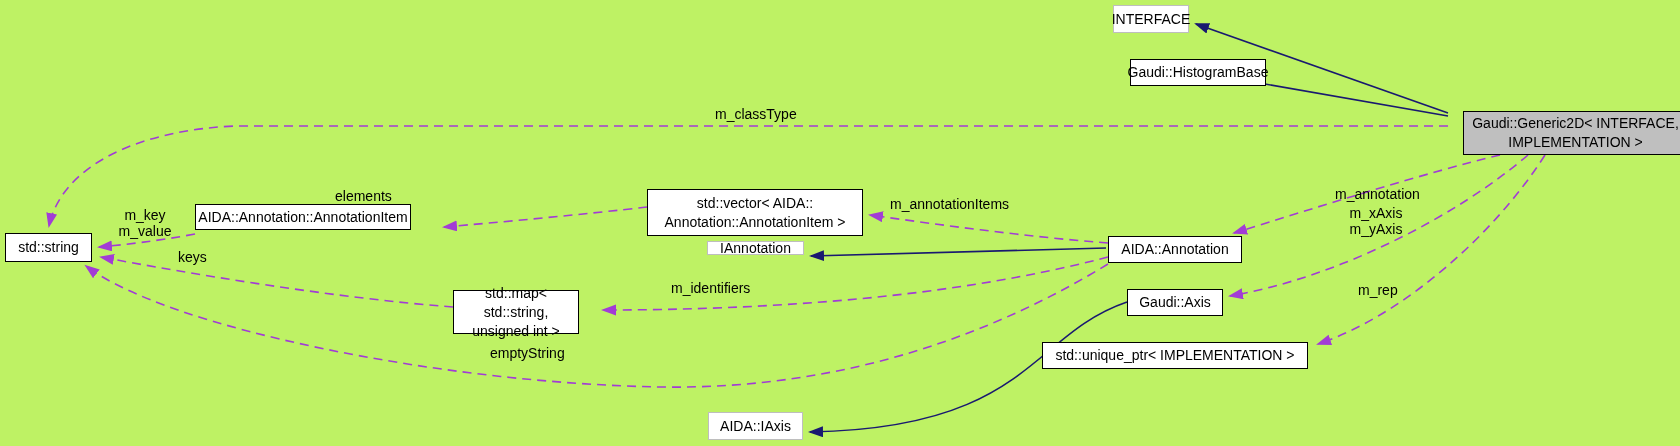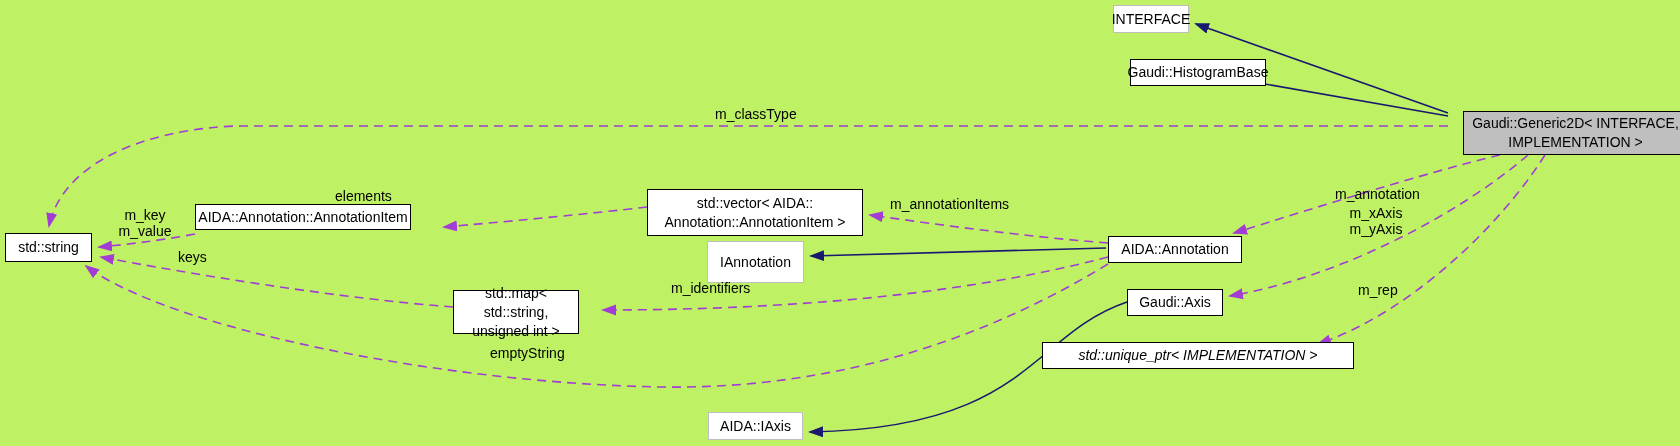--- a/index.html
+++ b/index.html
@@ -71,26 +71,26 @@
   </svg>
 
   <div class="node ext" style="left:1113px;top:5px;width:76px;height:28px;">INTERFACE</div>
   <div class="node" style="left:1082px;top:59px;width:136px;height:27px;margin-left:48px;">Gaudi::HistogramBase</div>
   <div class="node current" style="left:1448px;top:111px;width:225px;height:44px;">Gaudi::Generic2D&lt; INTERFACE,
 IMPLEMENTATION &gt;</div>
   <div class="node" style="left:5px;top:233px;width:87px;height:29px;">std::string</div>
   <div class="node" style="left:195px;top:204px;width:216px;height:26px;">AIDA::Annotation::AnnotationItem</div>
   <div class="node" style="left:647px;top:173px;width:216px;height:47px;margin-top:16px;">std::vector&lt; AIDA::
 Annotation::AnnotationItem &gt;</div>
-  <div class="node ext" style="left:707px;top:241px;width:97px;height:42px;">IAnnotation</div>
+  <div class="node ext" style="left:707px;top:241px;width:97px;height:14px;">IAnnotation</div>
   <div class="node" style="left:1108px;top:236px;width:134px;height:27px;">AIDA::Annotation</div>
   <div class="node" style="left:453px;top:290px;width:126px;height:44px;">std::map&lt; std::string,
 unsigned int &gt;</div>
   <div class="node" style="left:1127px;top:289px;width:96px;height:27px;">Gaudi::Axis</div>
-  <div class="node" style="left:1042px;top:342px;width:312px;height:27px;font-style:italic;">std::unique_ptr&lt; IMPLEMENTATION &gt;</div>
+  <div class="node" style="left:1042px;top:342px;width:266px;height:27px;">std::unique_ptr&lt; IMPLEMENTATION &gt;</div>
   <div class="node ext" style="left:708px;top:412px;width:95px;height:28px;">AIDA::IAxis</div>
 
   <div class="elabel" style="left:715px;top:106px;">m_classType</div>
   <div class="elabel center" style="left:112px;top:207px;width:66px;">m_key
 m_value</div>
   <div class="elabel" style="left:130px;top:249px;padding-left:48px;">keys</div>
   <div class="elabel" style="left:335px;top:188px;">elements</div>
   <div class="elabel" style="left:890px;top:196px;text-align:center;">m_annotationItems</div>
   <div class="elabel" style="left:671px;top:280px;">m_identifiers</div>
   <div class="elabel" style="left:490px;top:345px;">emptyString</div>

